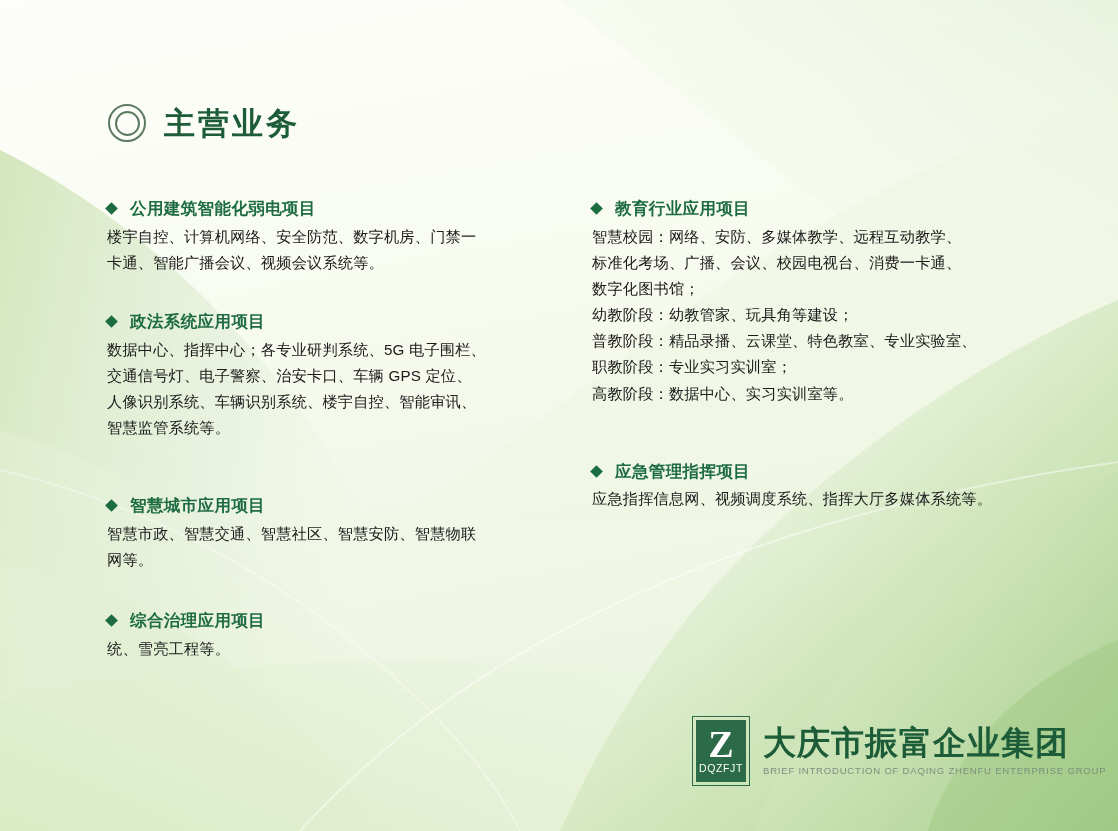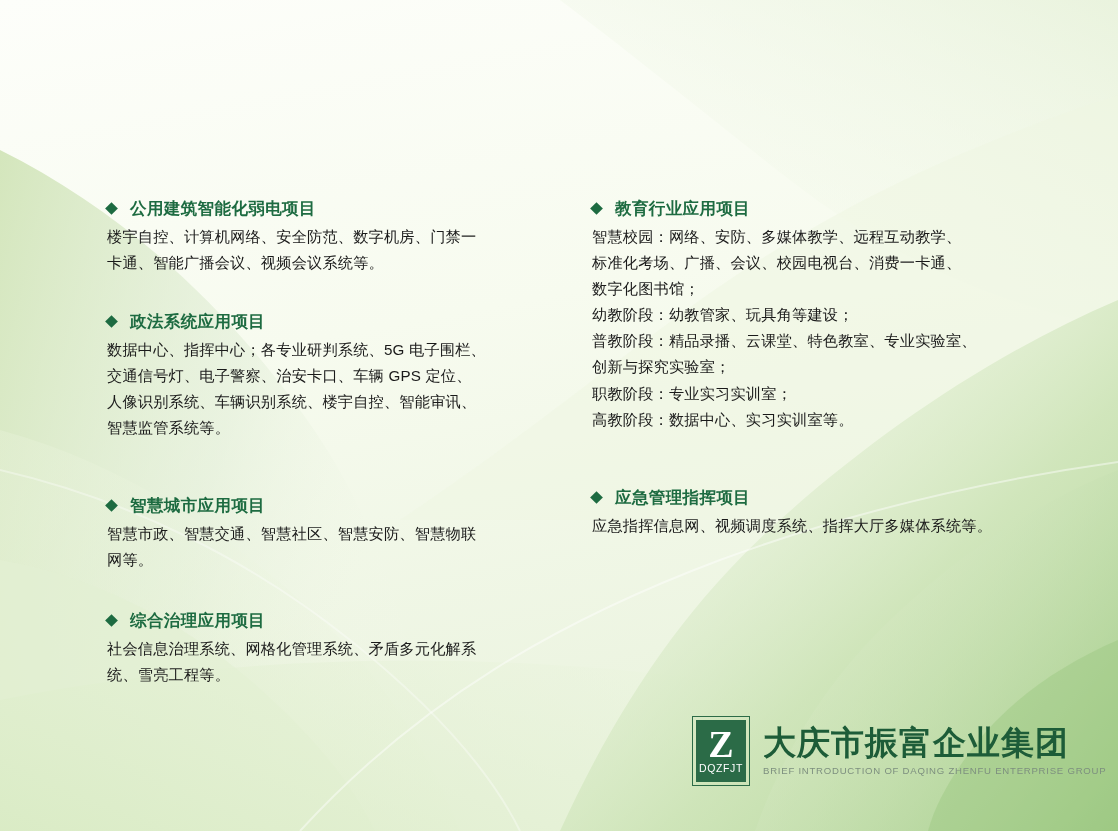--- a/index.html
+++ b/index.html
@@ -235,20 +235,26 @@
       <path d="M1118,470 C1030,505 950,560 880,630 C820,690 780,760 755,831 L1118,831 Z" fill="url(#gRight2)"></path>
       <path d="M1118,640 C1060,665 1010,700 975,745 C950,778 935,805 928,831 L1118,831 Z" fill="#9cc881" opacity="0.45"></path>
 
       <path d="M300,831 C420,700 560,620 720,560 C850,512 990,480 1118,462" fill="none" stroke="#ffffff" stroke-opacity="0.45" stroke-width="2"></path>
       <path d="M0,470 C130,500 250,560 350,640 C430,704 490,770 520,831" fill="none" stroke="#ffffff" stroke-opacity="0.35" stroke-width="2"></path>
     </svg>
   </div>
 
   <div class="content">
 
+    <div class="page-title-wrap">
+      <span class="title-ring">
+        <span class="title-ring-inner"></span>
+      </span>
+      <span class="page-title">主营业务</span>
+    </div>
 
     <div class="col col-left">
 
       <div class="section">
         <div class="section-head">
           <span class="diamond-icon"></span>
           <span>公用建筑智能化弱电项目</span>
         </div>
         <div class="section-body">
           <span class="line">楼宇自控、计算机网络、安全防范、数字机房、门禁一</span>
@@ -285,41 +291,39 @@
       </div>
 
       <div class="gap-c"></div>
 
       <div class="section">
         <div class="section-head">
           <span class="diamond-icon"></span>
           <span>综合治理应用项目</span>
         </div>
         <div class="section-body">
-          <span class="line">社会信息治理系统、网格化管理系统、矛盾多元化解系</span>
           <span class="line">统、雪亮工程等。</span>
         </div>
       </div>
 
     </div>
 
     <div class="col col-right">
 
       <div class="section">
         <div class="section-head">
           <span class="diamond-icon"></span>
           <span>教育行业应用项目</span>
         </div>
         <div class="section-body">
           <span class="line">智慧校园：网络、安防、多媒体教学、远程互动教学、</span>
           <span class="line">标准化考场、广播、会议、校园电视台、消费一卡通、</span>
           <span class="line">数字化图书馆；</span>
           <span class="line">幼教阶段：幼教管家、玩具角等建设；</span>
           <span class="line">普教阶段：精品录播、云课堂、特色教室、专业实验室、</span>
-          <span class="line">创新与探究实验室；</span>
           <span class="line">职教阶段：专业实习实训室；</span>
           <span class="line">高教阶段：数据中心、实习实训室等。</span>
         </div>
       </div>
 
       <div class="gap-r"></div>
 
       <div class="section">
         <div class="section-head">
           <span class="diamond-icon"></span>

